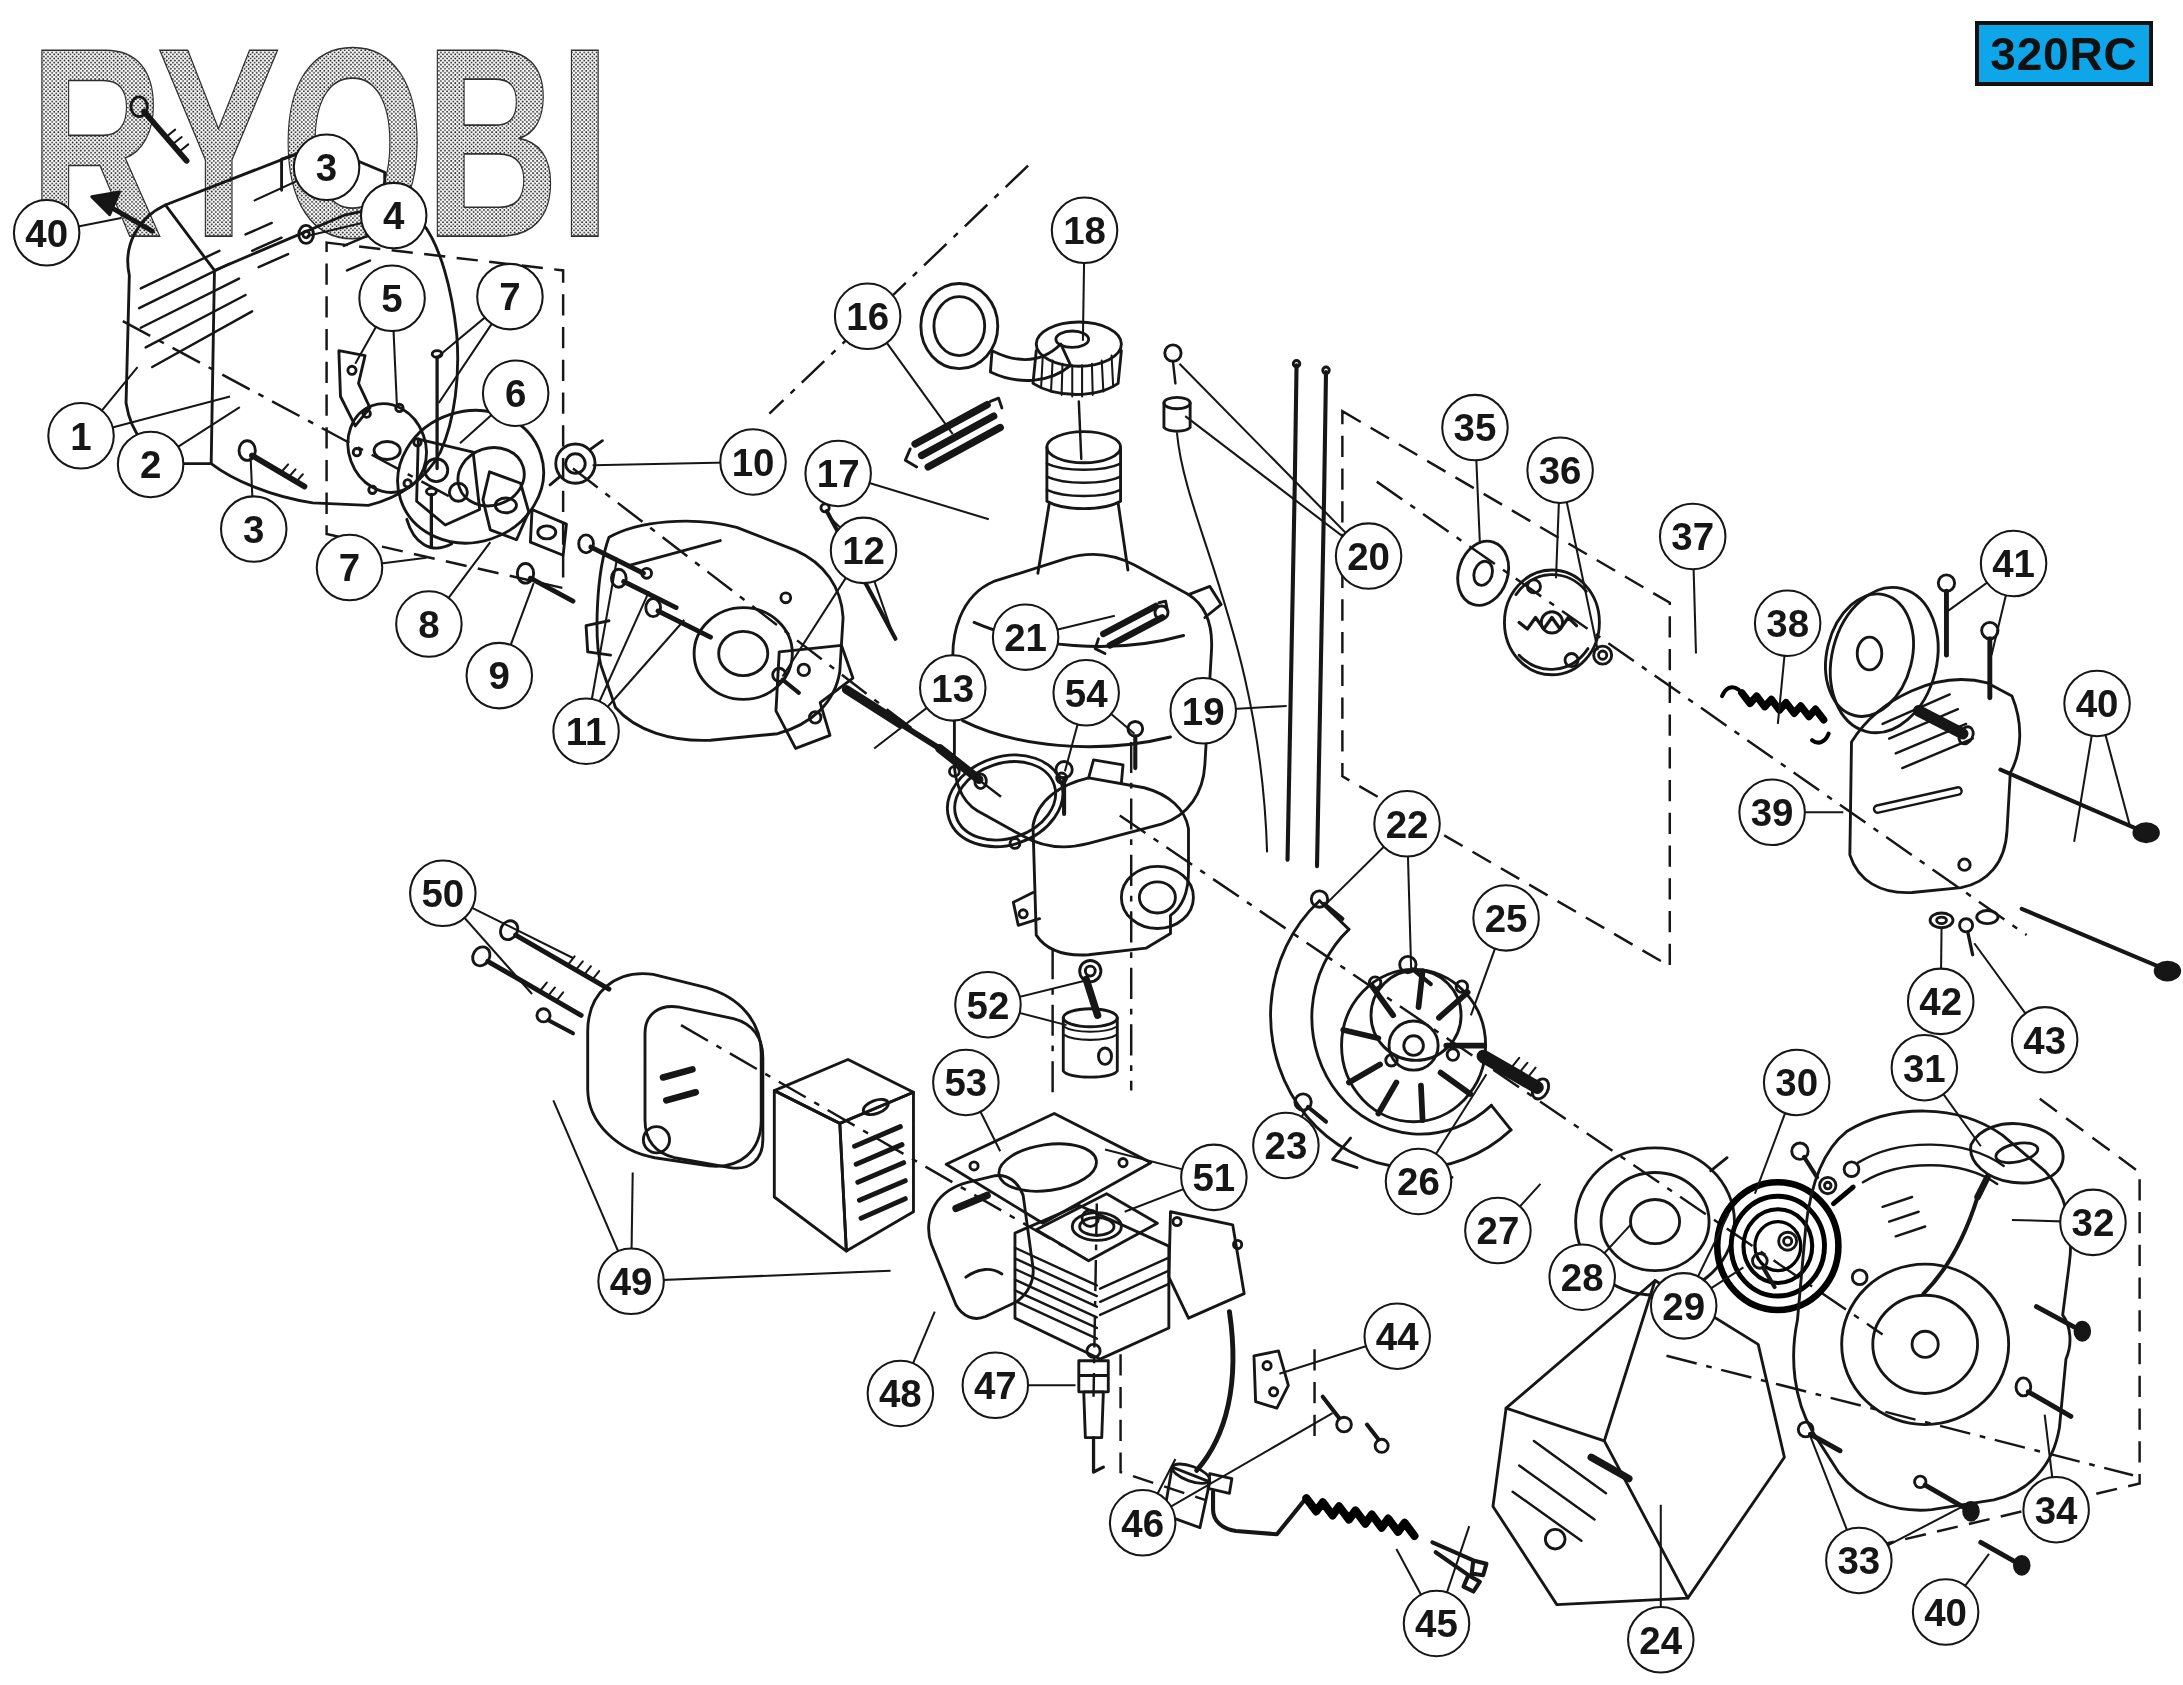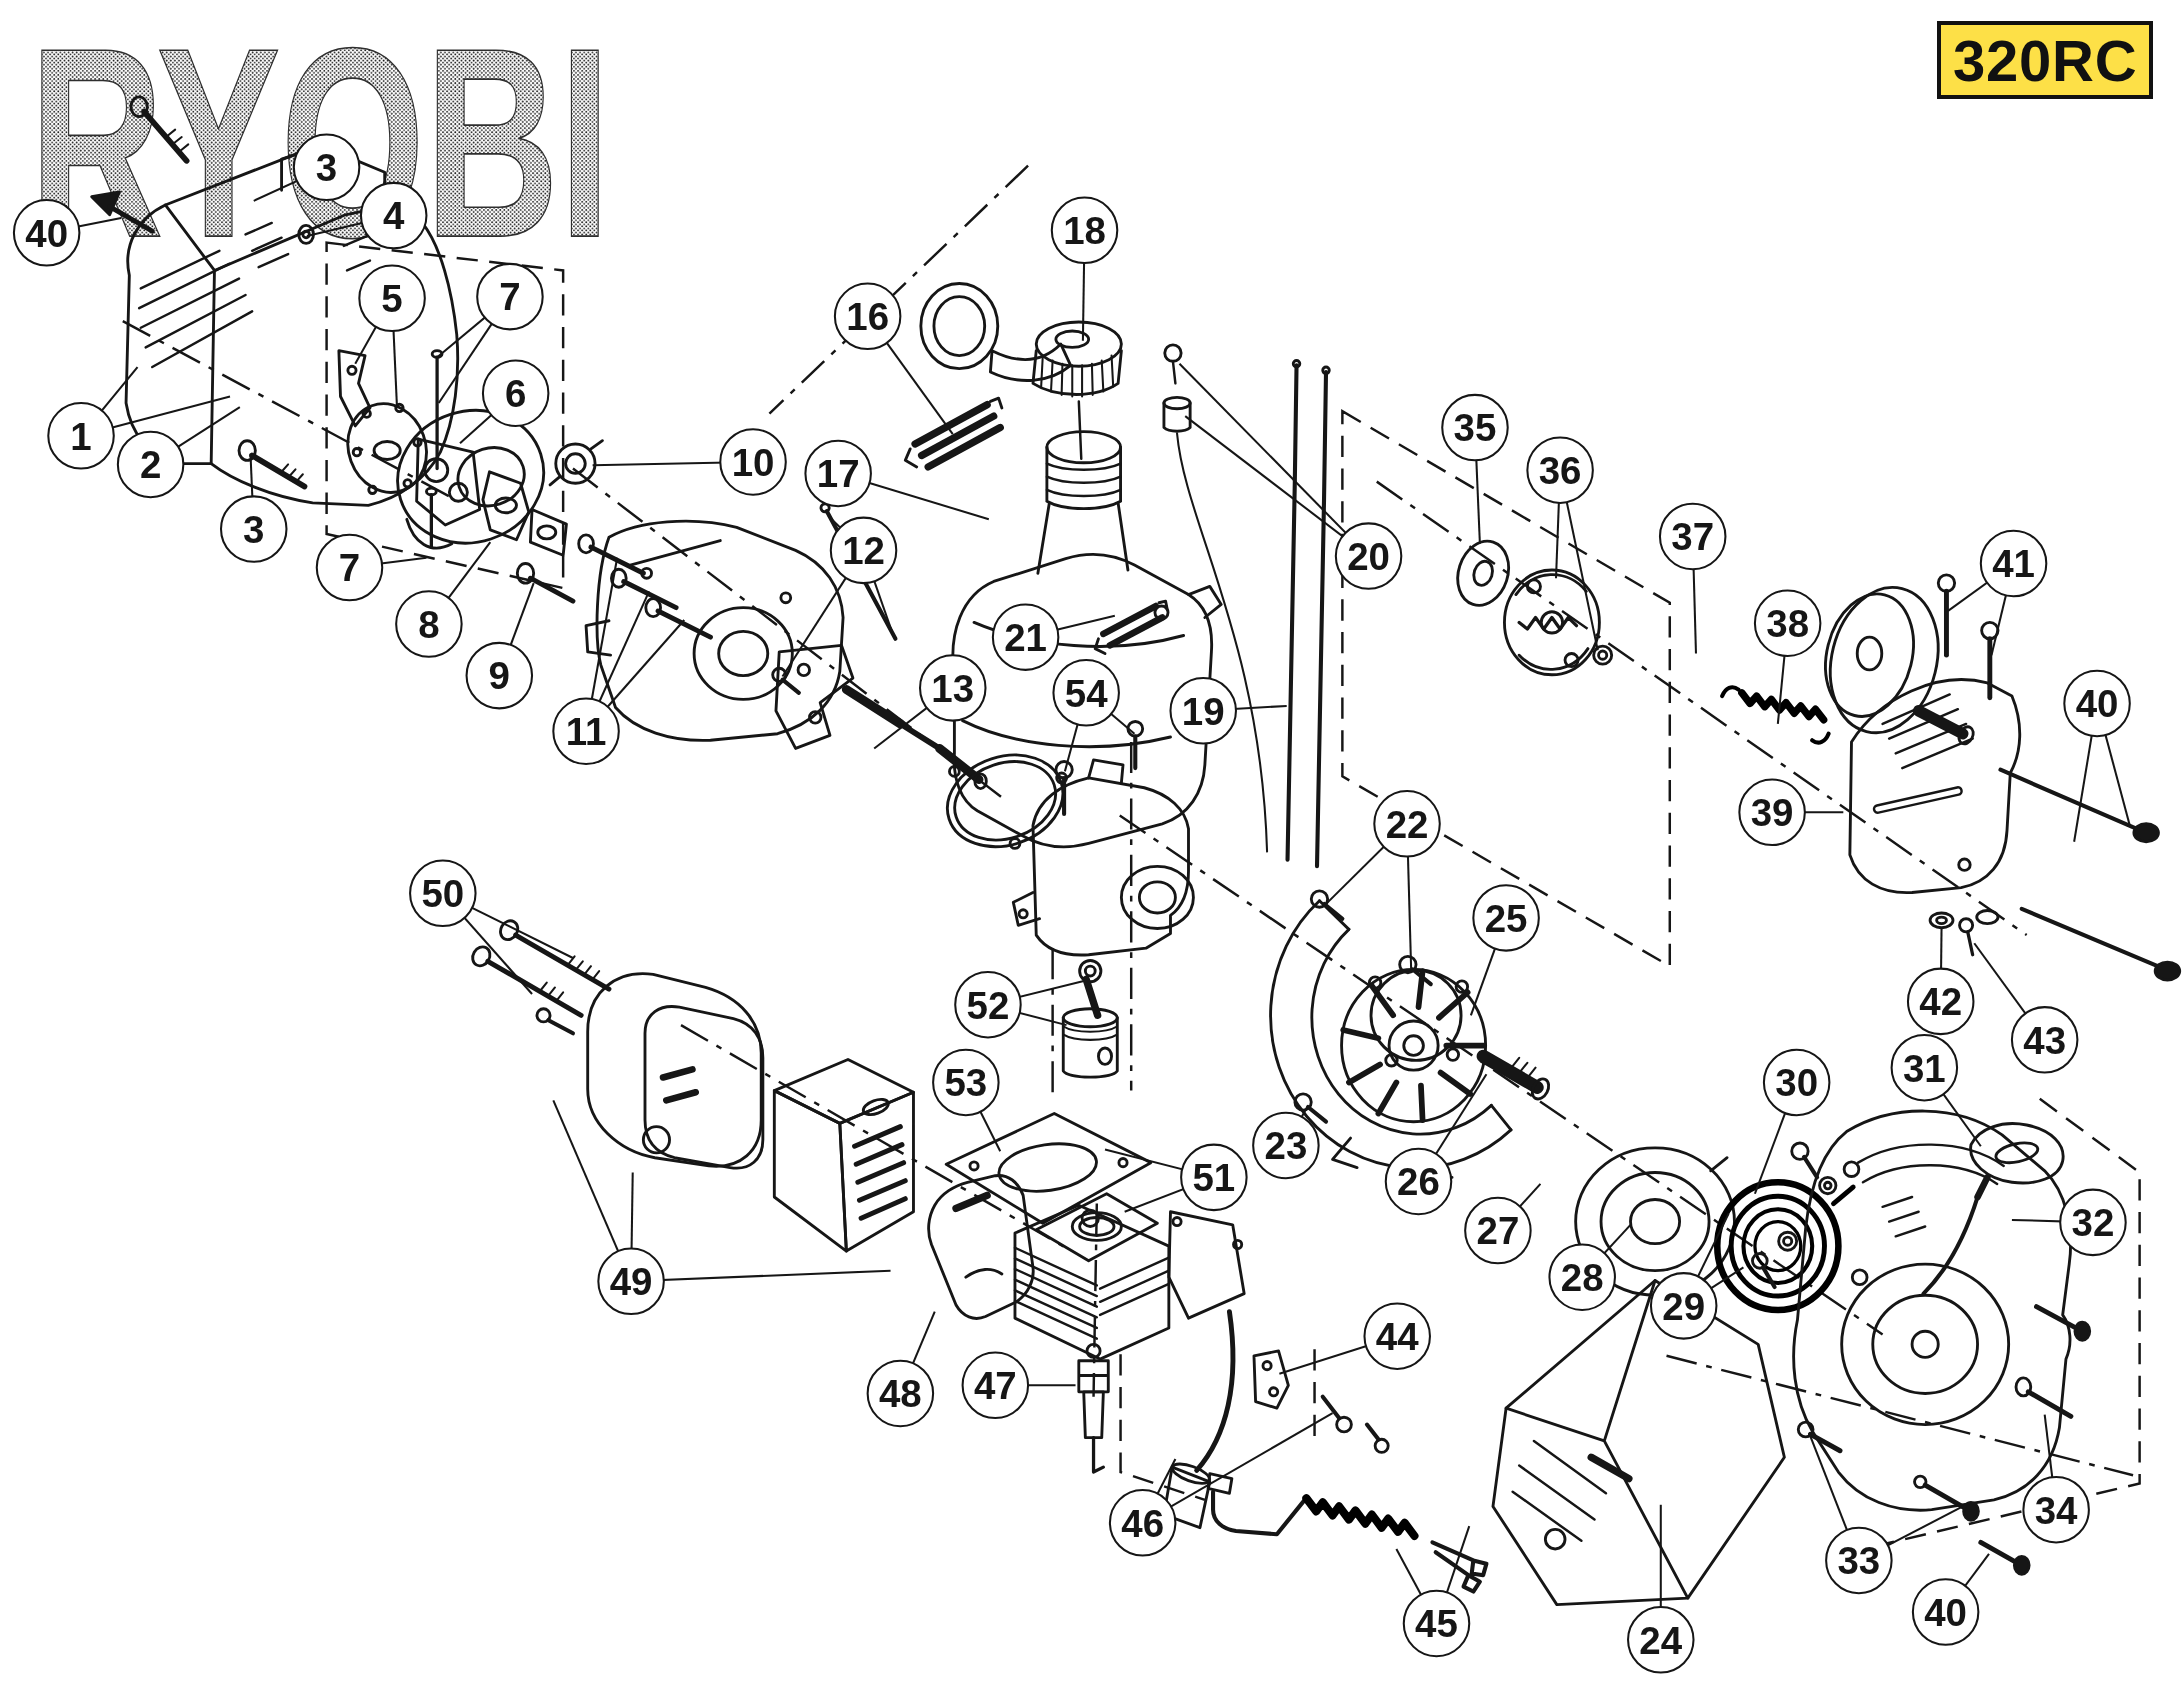--- a/index.html
+++ b/index.html
@@ -1,21 +1,21 @@
 <!DOCTYPE html>
 <html style="font-size:13px"><head>
 <meta charset="utf-8">
 <style>
   html,body{margin:0;padding:0;background:#ffffff;}
   #page{position:relative;width:2183px;height:1686px;background:#ffffff;overflow:hidden;
         font-family:"Liberation Sans",sans-serif;}
   #diagram-svg{position:absolute;left:0;top:0;}
   #model-box{position:absolute;right:30px;top:21px;border:4.1px solid #111;padding:1.6px 11.5px;
-             font-family:"Liberation Sans",sans-serif;font-weight:bold;font-size:58px;color:#111;
-             letter-spacing:0.8px;background:#fde047;}
+             font-family:"Liberation Sans",sans-serif;font-weight:bold;font-size:46px;color:#111;
+             letter-spacing:0.8px;background:#0ea5e9;}
 </style>
 </head>
 <body>
 
 <div id="page">
 
   <div id="model-box">320RC</div>
 
   <svg id="diagram-svg" width="2183" height="1686" viewBox="0 0 2667 2059" xmlns="http://www.w3.org/2000/svg">
 

